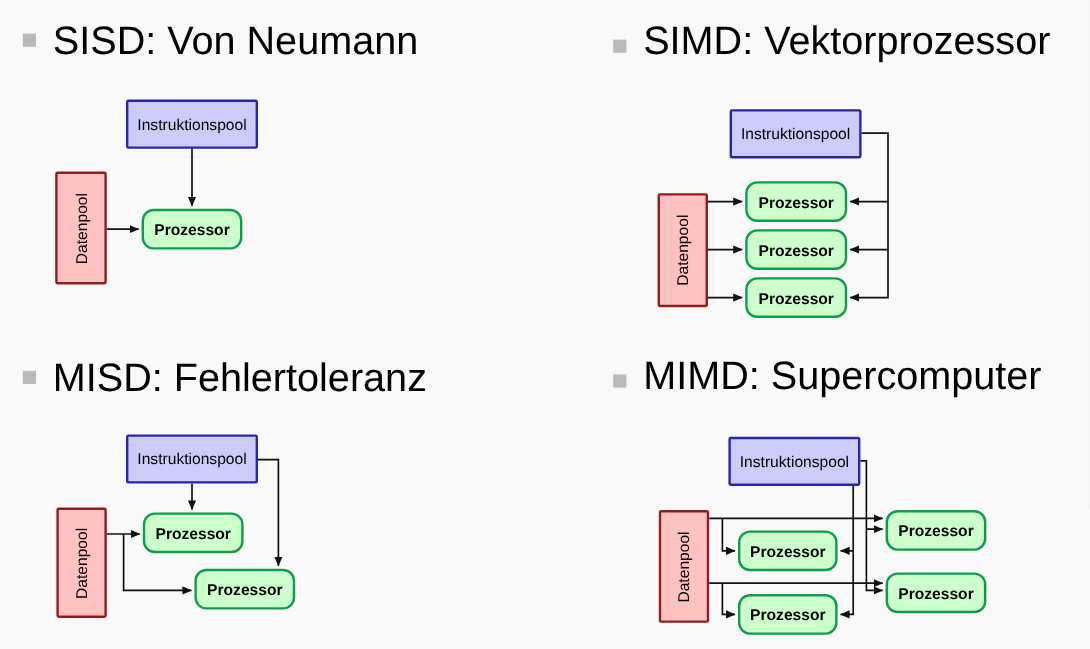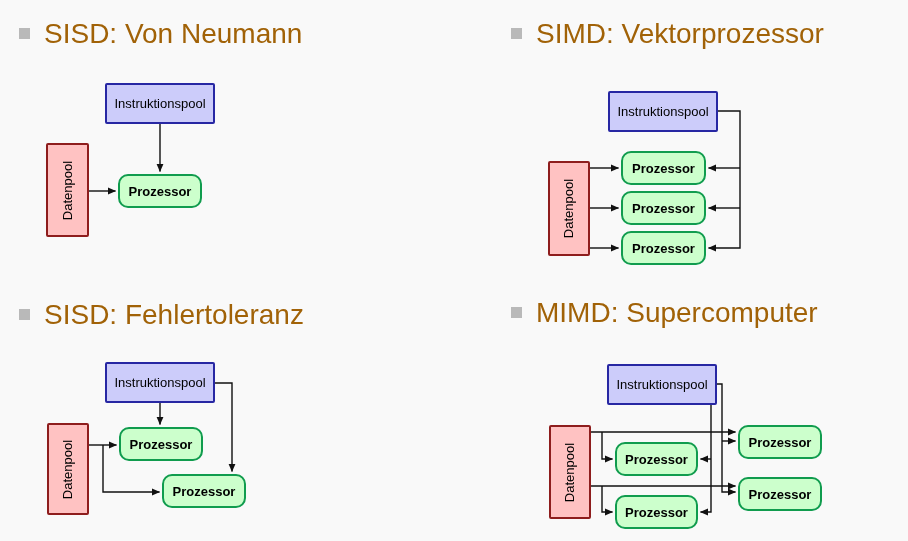--- a/index.html
+++ b/index.html
@@ -21,24 +21,24 @@
     gap: 14px;
   }
   .bullet {
     width: 11px;
     height: 11px;
     background: #b9b9b9;
     margin-top: 10px;
     flex: 0 0 auto;
   }
   .heading-text {
-    font-size: 28px;
+    font-size: 33px;
     line-height: 31px;
     font-weight: 400;
-    color: #a16207;
+    color: #000000;
     white-space: nowrap;
   }
 
   .wires {
     position: absolute;
     left: 0;
     top: 0;
     z-index: 1;
   }
 
@@ -116,44 +116,44 @@
   <div class="heading" style="left:19px; top:18px;">
     <span class="bullet"></span>
     <span class="heading-text">SISD: Von Neumann</span>
   </div>
   <div class="box instruction" style="left:105px; top:83px; width:110px; height:41px;">Instruktionspool</div>
   <div class="box datapool" style="left:46px; top:143px; width:43px; height:94px;">
     <span class="vtext">Datenpool</span>
   </div>
   <div class="box processor" style="left:118px; top:174px; width:84px; height:34px;">Prozessor</div>
 
-  <div class="heading" style="left:511px; top:18px;">
+  <div class="heading" style="left:511px; top:18px;align-items:center;">
     <span class="bullet"></span>
     <span class="heading-text">SIMD: Vektorprozessor</span>
   </div>
   <div class="box instruction" style="left:608px; top:91px; width:110px; height:41px;">Instruktionspool</div>
   <div class="box datapool" style="left:548px; top:161px; width:42px; height:95px;">
     <span class="vtext">Datenpool</span>
   </div>
   <div class="box processor" style="left:621px; top:151px; width:85px; height:34px;">Prozessor</div>
   <div class="box processor" style="left:621px; top:191px; width:85px; height:34px;">Prozessor</div>
   <div class="box processor" style="left:621px; top:231px; width:85px; height:34px;">Prozessor</div>
 
   <div class="heading" style="left:19px; top:299px;">
     <span class="bullet"></span>
-    <span class="heading-text">SISD: Fehlertoleranz</span>
+    <span class="heading-text">MISD: Fehlertoleranz</span>
   </div>
   <div class="box instruction" style="left:105px; top:362px; width:110px; height:41px;">Instruktionspool</div>
   <div class="box datapool" style="left:47px; top:423px; width:42px; height:92px;">
     <span class="vtext">Datenpool</span>
   </div>
   <div class="box processor" style="left:119px; top:427px; width:84px; height:34px;">Prozessor</div>
   <div class="box processor" style="left:162px; top:474px; width:84px; height:34px;">Prozessor</div>
 
-  <div class="heading" style="left:511px; top:297px;">
+  <div class="heading" style="left:511px; top:297px;align-items:center;">
     <span class="bullet"></span>
     <span class="heading-text">MIMD: Supercomputer</span>
   </div>
   <div class="box instruction" style="left:607px; top:364px; width:110px; height:41px;">Instruktionspool</div>
   <div class="box datapool" style="left:549px; top:425px; width:42px; height:94px;">
     <span class="vtext">Datenpool</span>
   </div>
   <div class="box processor" style="left:615px; top:442px; width:83px; height:34px;">Prozessor</div>
   <div class="box processor" style="left:615px; top:495px; width:83px; height:34px;">Prozessor</div>
   <div class="box processor" style="left:738px; top:425px; width:84px; height:34px;">Prozessor</div>

